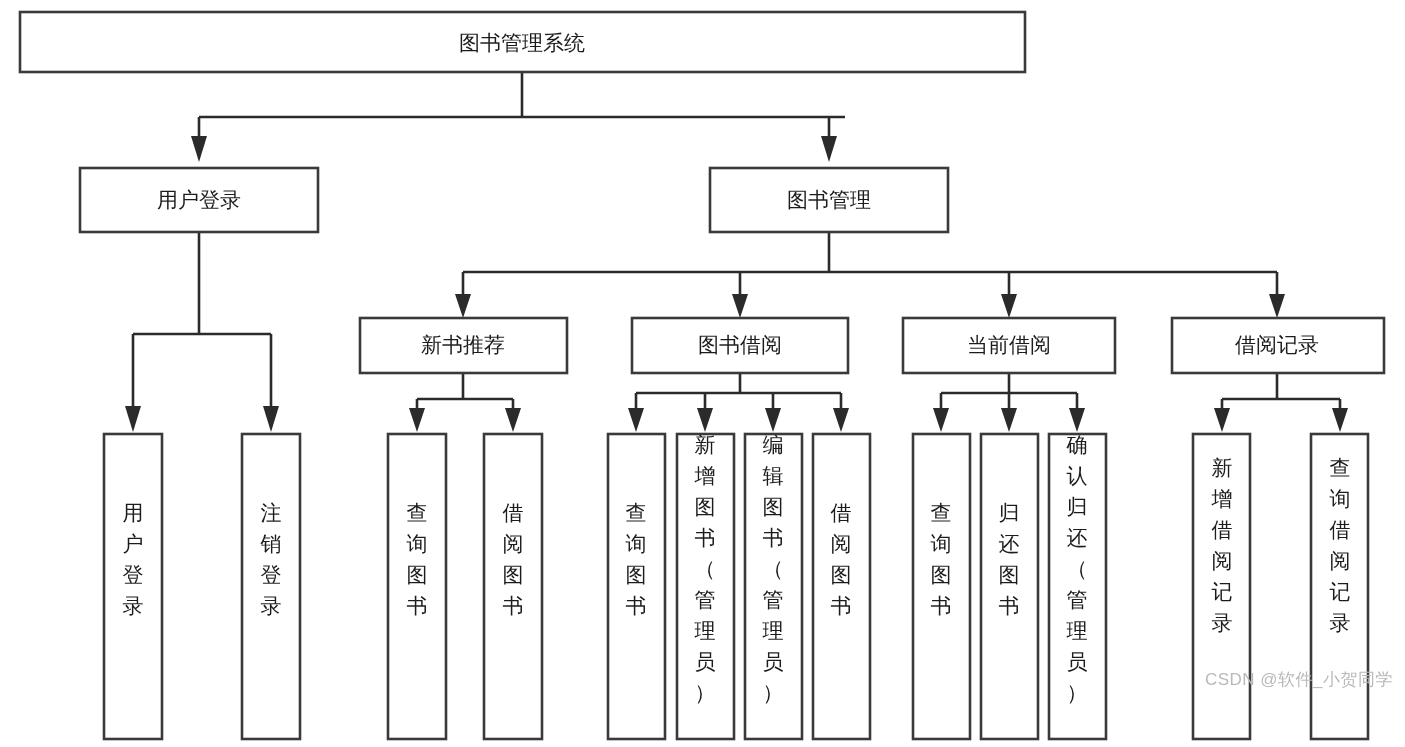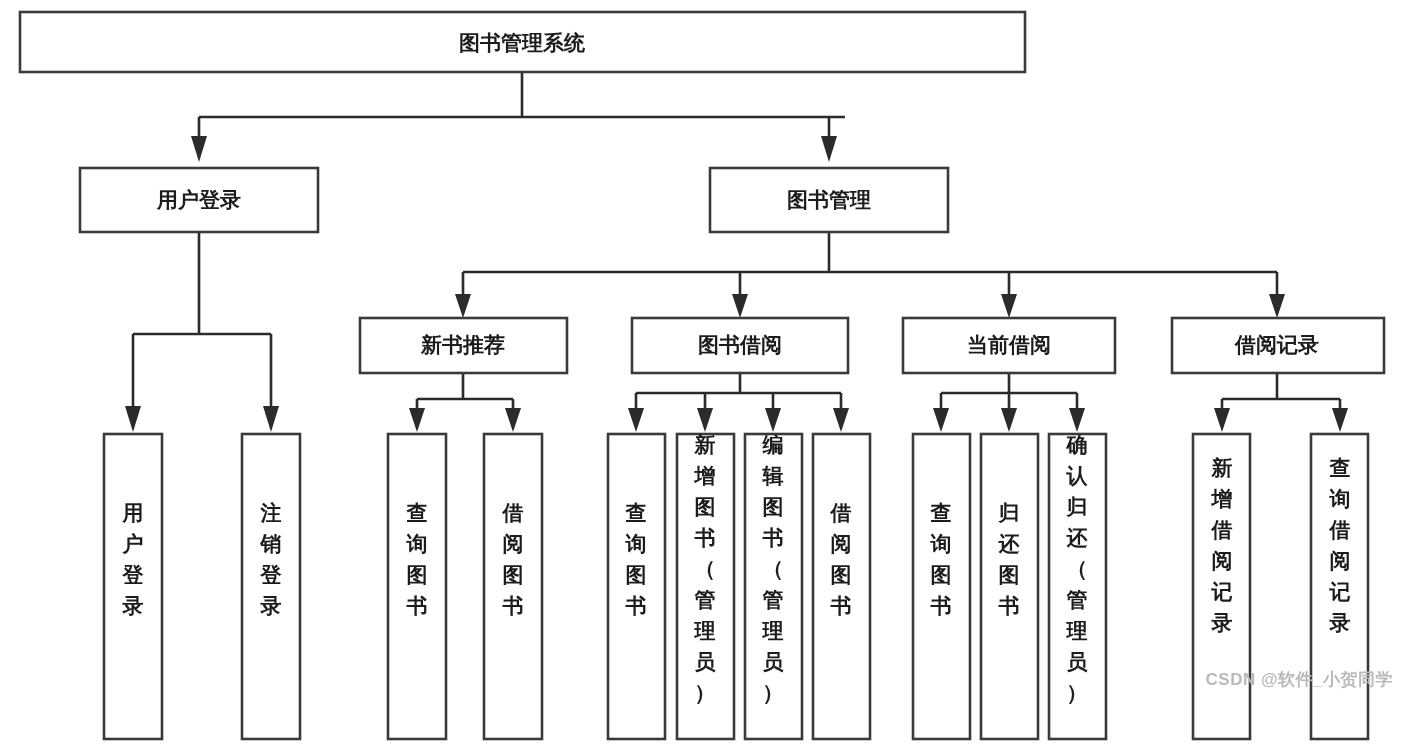--- a/index.html
+++ b/index.html
@@ -11,21 +11,20 @@
     width: 1405px;
     height: 747px;
     font-family: "Liberation Sans", "DejaVu Sans", sans-serif;
     overflow: hidden;
     position: relative;
   }
   #diagram-root {
     position: relative;
     width: 1405px;
     height: 697px;
-    font-weight: bold;
   }
   svg.diagram-canvas {
     position: absolute;
     left: 0;
     top: 0;
     width: 1405px;
     height: 747px;
     display: block;
   }
   .node-box {

